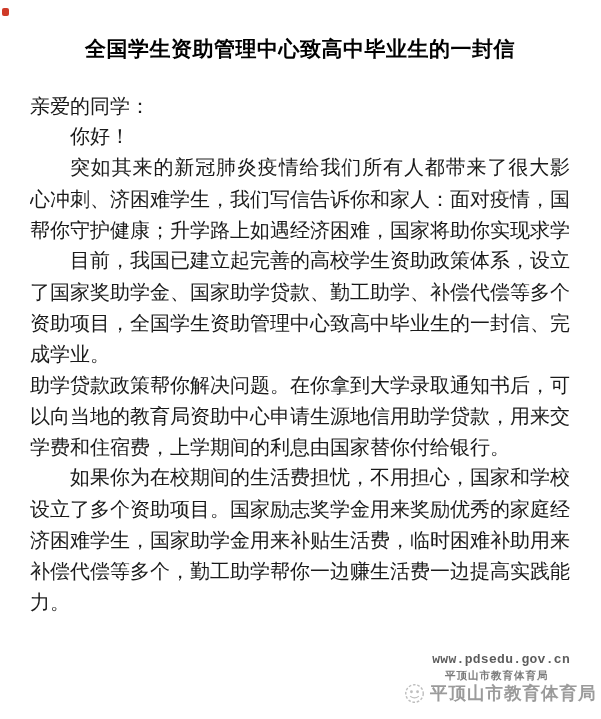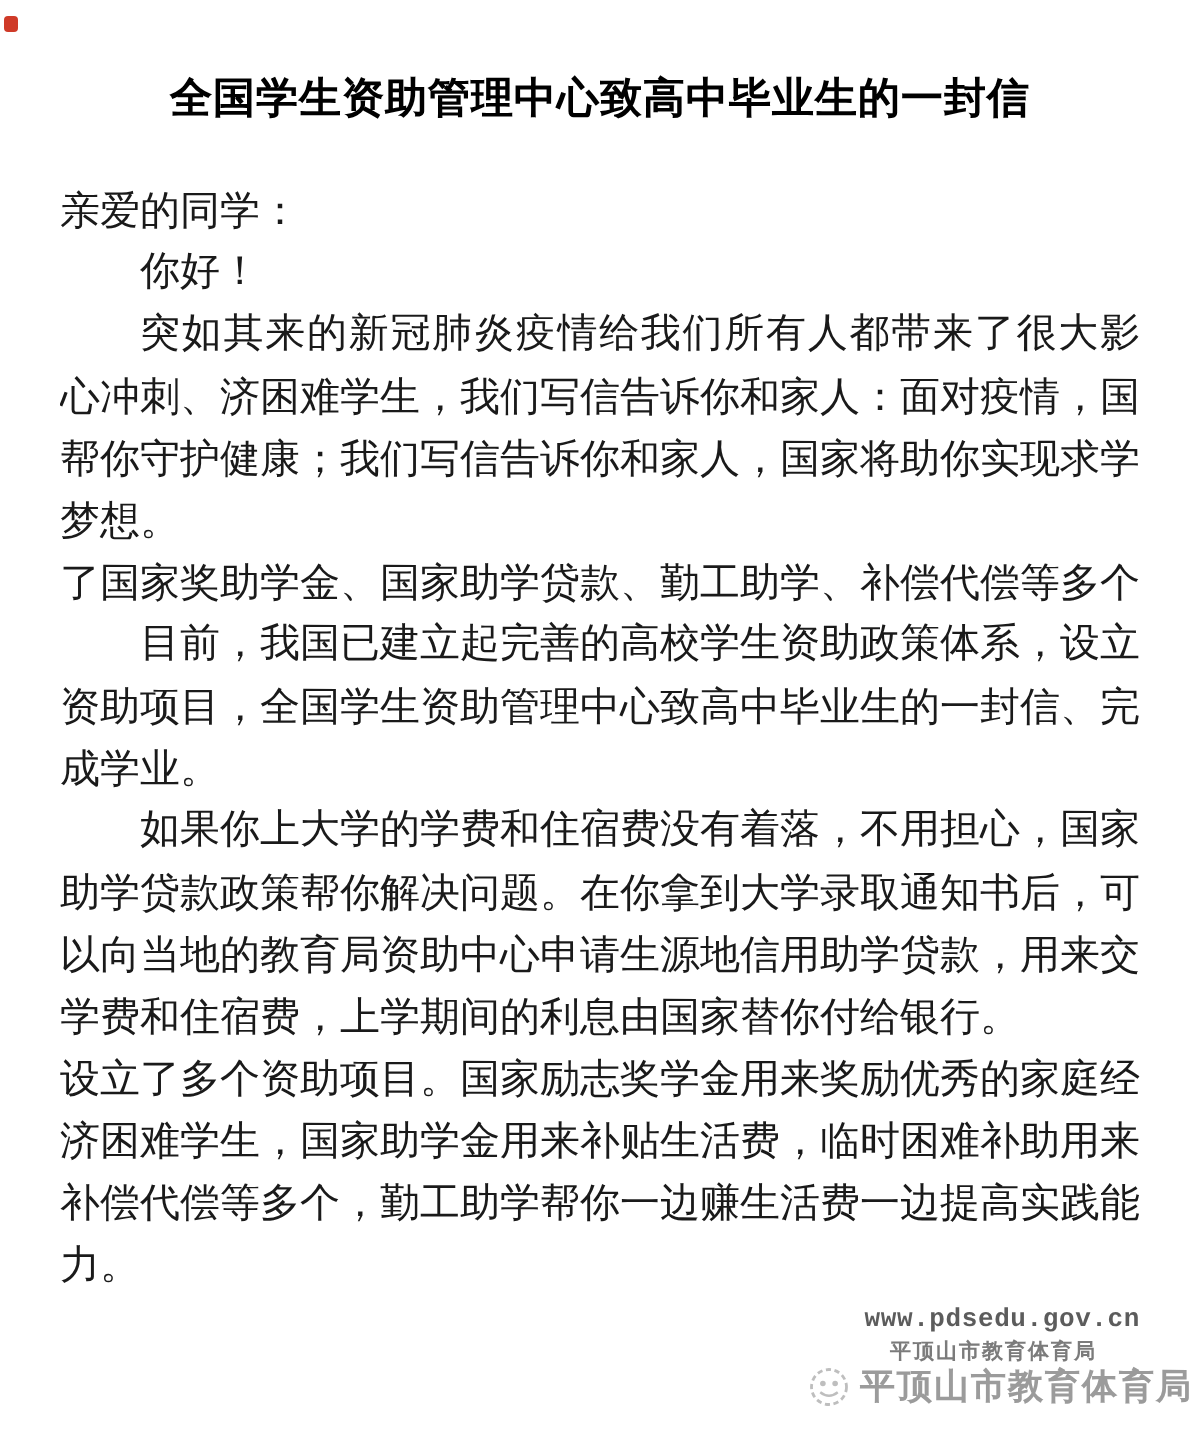--- a/index.html
+++ b/index.html
@@ -67,36 +67,35 @@
   <div class="letter-body">
       <div class="para">
         <div class="line last">亲爱的同学：</div>
       </div>
       <div class="para">
         <div class="line last indent">你好！</div>
       </div>
       <div class="para">
         <div class="line indent">突如其来的新冠肺炎疫情给我们所有人都带来了很大影</div>
         <div class="line">心冲刺、济困难学生，我们写信告诉你和家人：面对疫情，国家</div>
-        <div class="line">帮你守护健康；我们写信告诉你和家人，国家将助你实现求学</div>
-        <div class="line last">梦想。</div>
+        <div class="line">帮你守护健康；升学路上如遇经济困难，国家将助你实现求学</div>
       </div>
       <div class="para">
+        <div class="line indent">目前，我国已建立起完善的高校学生资助政策体系，设立</div>
         <div class="line">了国家奖助学金、国家助学贷款、勤工助学、补偿代偿等多个</div>
-        <div class="line indent">目前，我国已建立起完善的高校学生资助政策体系，设立</div>
         <div class="line">资助项目，全国学生资助管理中心致高中毕业生的一封信、完</div>
         <div class="line last">成学业。</div>
       </div>
       <div class="para">
-        <div class="line indent">如果你上大学的学费和住宿费没有着落，不用担心，国家</div>
         <div class="line">助学贷款政策帮你解决问题。在你拿到大学录取通知书后，可</div>
         <div class="line">以向当地的教育局资助中心申请生源地信用助学贷款，用来交</div>
         <div class="line last">学费和住宿费，上学期间的利息由国家替你付给银行。</div>
       </div>
       <div class="para">
+        <div class="line indent">如果你为在校期间的生活费担忧，不用担心，国家和学校</div>
         <div class="line">设立了多个资助项目。国家励志奖学金用来奖励优秀的家庭经</div>
         <div class="line">济困难学生，国家助学金用来补贴生活费，临时困难补助用来</div>
         <div class="line">补偿代偿等多个，勤工助学帮你一边赚生活费一边提高实践能</div>
         <div class="line last">力。</div>
       </div>
     </div>
 
   <div class="wm-url">www.pdsedu.gov.cn</div>
 
   <div class="wm-org-small">平顶山市教育体育局</div>

